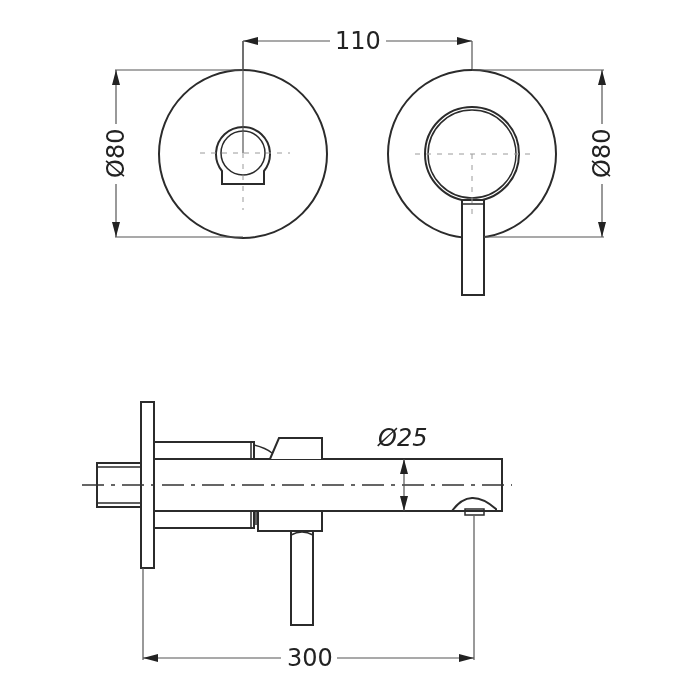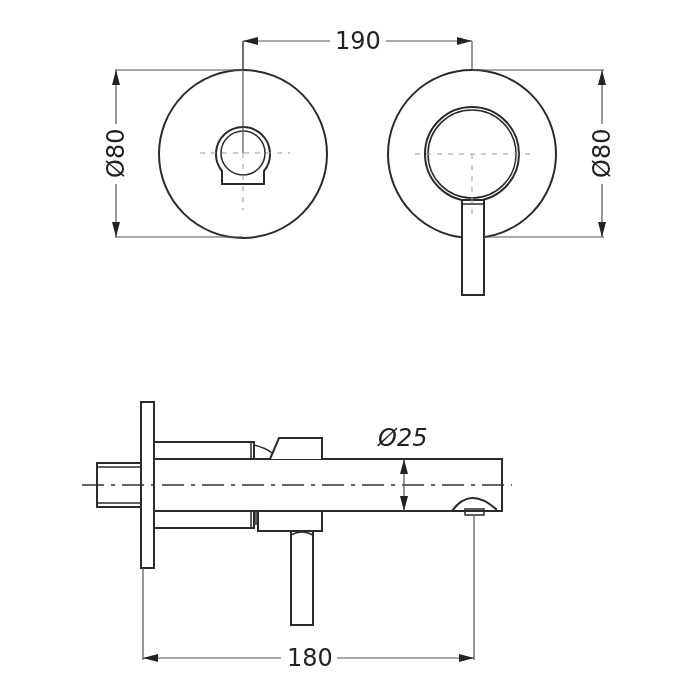--- a/index.html
+++ b/index.html
@@ -108,21 +108,21 @@
   <g>
     <line class="dim" x1="143" y1="568" x2="143" y2="660"></line>
     <line class="dim" x1="474" y1="516" x2="474" y2="660"></line>
     <line class="dim" x1="143" y1="658" x2="281" y2="658"></line>
     <line class="dim" x1="337" y1="658" x2="474" y2="658"></line>
     <polygon class="arrow" points="143,658 158,654 158,662"></polygon>
     <polygon class="arrow" points="474,658 459,654 459,662"></polygon>
   </g>
 </svg>
 
-<div class="dim-label" style="left:335px; top:29px;">190</div>
+<div class="dim-label" style="left:335px; top:29px;">110</div>
 
 <div class="dim-label rot" style="left:92px; top:142px; width:48px; text-align:center;">Ø80</div>
 
 <div class="dim-label rot" style="left:578px; top:142px; width:48px; text-align:center;">Ø80</div>
 
 <div class="dim-label" style="left:378px; top:426px;font-style:italic;">Ø25</div>
 
-<div class="dim-label" style="left:287px; top:646px;">180</div>
+<div class="dim-label" style="left:287px; top:646px;">300</div>
 
 </body></html>

